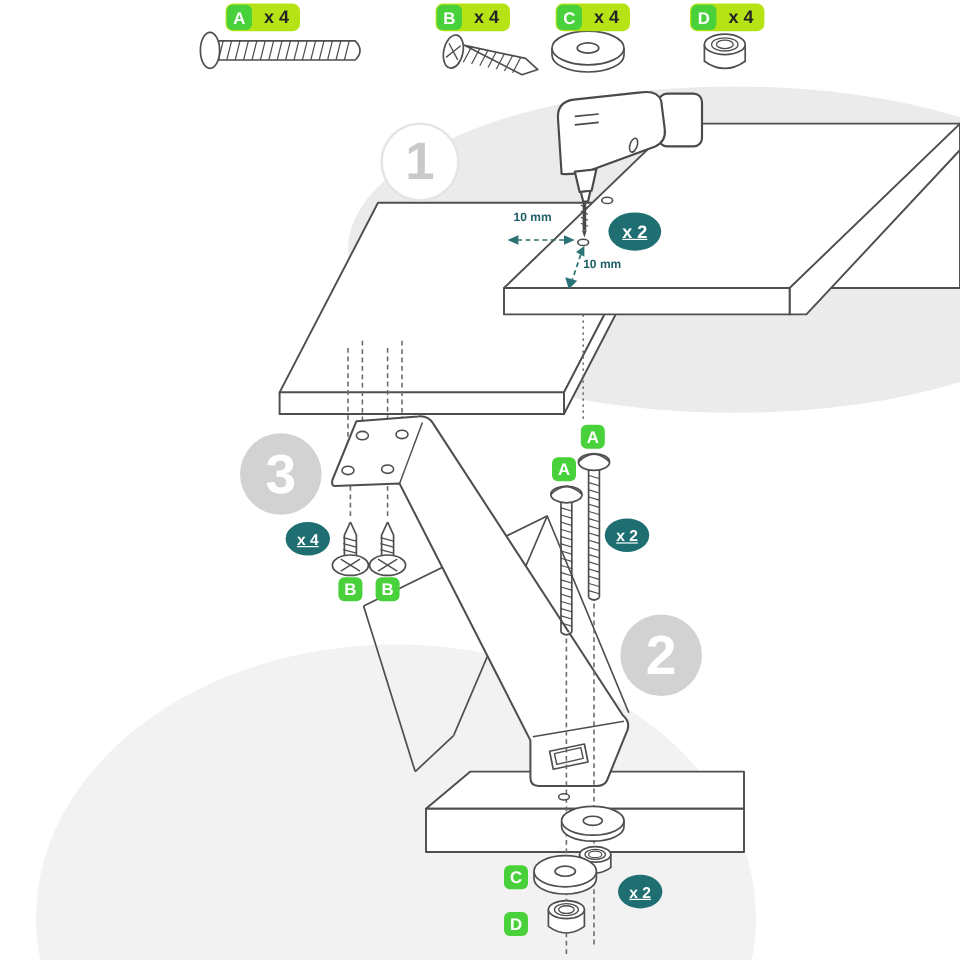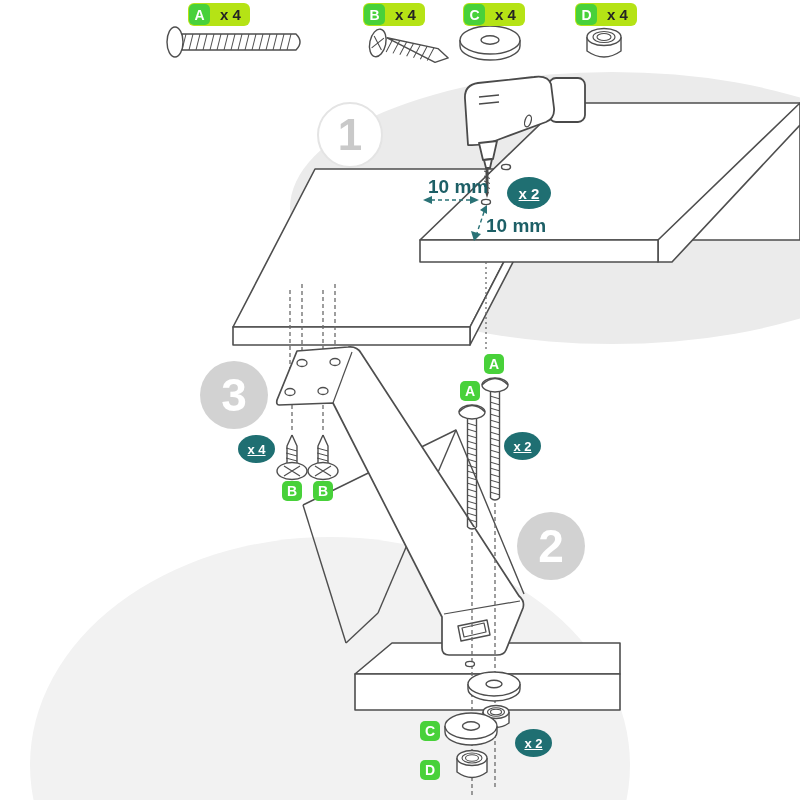--- a/index.html
+++ b/index.html
@@ -23,21 +23,21 @@
        border-radius:50%;color:#fff;font-weight:bold;text-decoration:underline;}
   .qty.big{width:44px;height:32px;font-size:15px;}
   .qty.small{width:37px;height:28px;font-size:13px;}
 
   
   .step{display:flex;align-items:center;justify-content:center;border-radius:50%;font-weight:bold;}
   .step.ghost{width:62px;height:62px;background:#ffffff;border:2px solid #e4e4e4;
               color:#c9c9c9;font-size:44px;}
   .step.solid{width:68px;height:68px;background:#d2d2d2;color:#ffffff;font-size:46px;}
 
-  .dim{color:#1d5f66;font-weight:bold;font-size:19px;white-space:nowrap;}
+  .dim{color:#1d5f66;font-weight:bold;font-size:10px;white-space:nowrap;}
 </style>
 </head>
 <body>
 
 <div id="canvas">
 
 <svg width="800" height="800" viewBox="0 0 800 800">
 
   <g>
     <ellipse cx="330" cy="765" rx="300" ry="228" fill="#f2f2f2"></ellipse>

